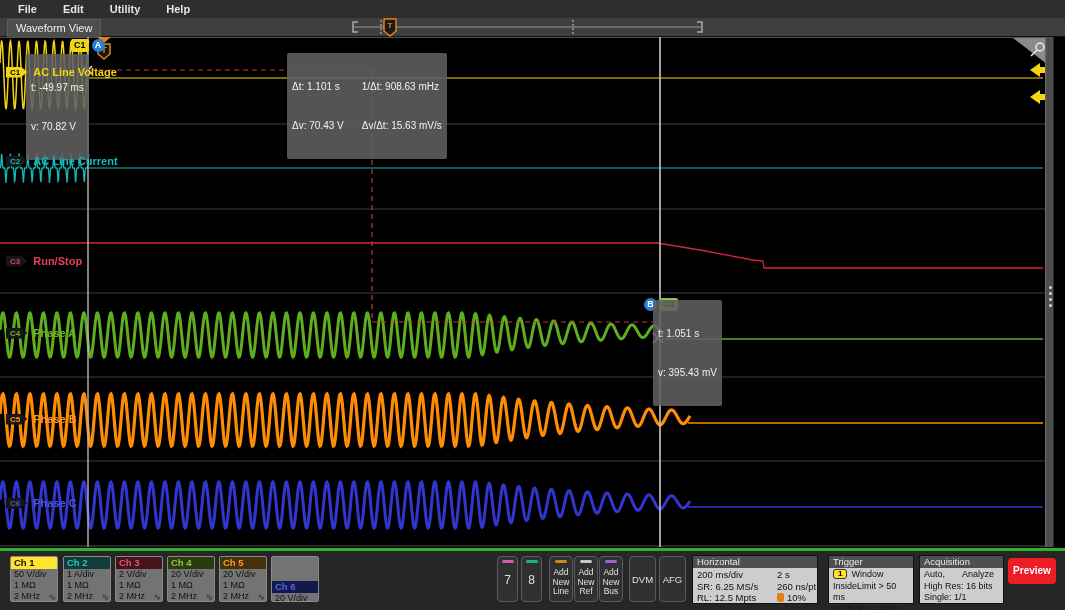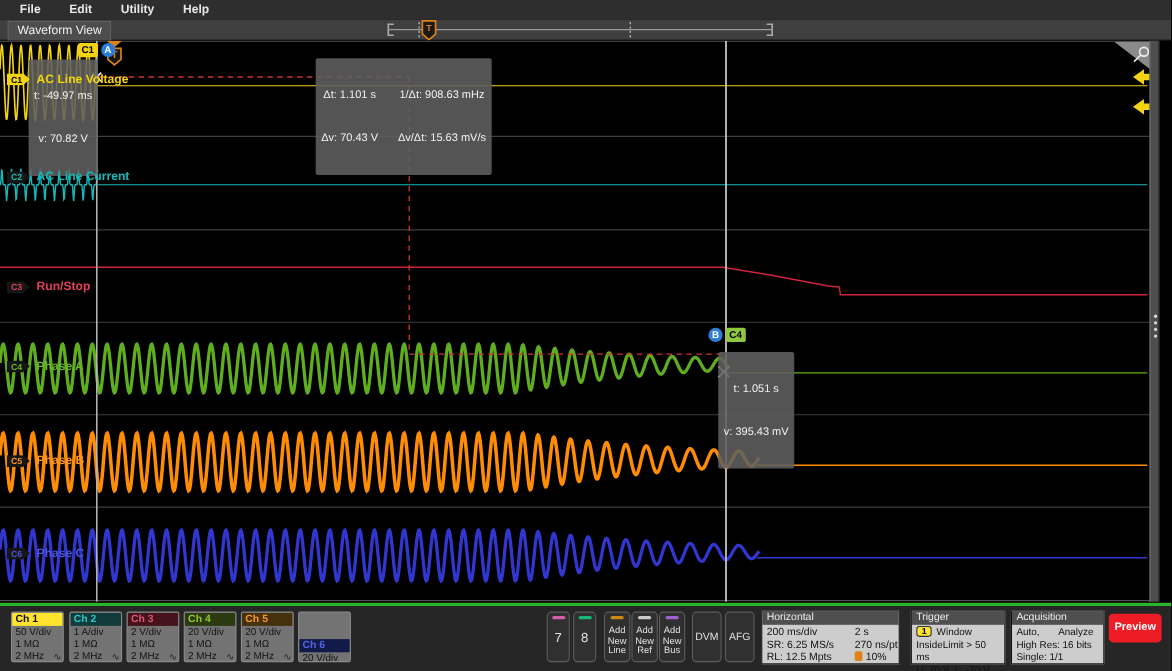--- a/index.html
+++ b/index.html
@@ -12,21 +12,21 @@
 
   
   .viewbar{position:absolute;left:0;top:18px;width:1065px;height:19px;background:#3f3f3f;border-bottom:1px solid #121212;}
   .viewtab{position:absolute;left:7px;top:1px;height:18px;background:#4d4d4d;color:#f0f0f0;font-size:11px;padding:2px 8px 0 8px;border:1px solid #5e5e5e;border-bottom:none;}
   .minimap{position:absolute;left:350px;top:0;width:360px;height:19px;}
 
   
   .plot{position:absolute;left:0;top:37px;width:1065px;height:510px;background:#000;}
   .plot svg.main{position:absolute;left:0;top:0;}
 
-  .readout{position:absolute;background:rgba(96,96,96,.88);color:#f2f2f2;font-size:10px;line-height:13px;padding:1px 5px;border-radius:2px;white-space:pre;text-align:center;}
+  .readout{position:absolute;background:rgba(96,96,96,.88);color:#f2f2f2;font-size:10px;line-height:13px;padding:1px 5px;border-radius:2px;white-space:pre;}
   .delta{display:flex;gap:18px;}
 
   .wlabel{position:absolute;display:flex;align-items:center;gap:6px;}
   .wtag{font-size:8px;font-weight:700;padding:1px 7px 1px 4px;background:#161616;
         clip-path:polygon(0 0,70% 0,100% 50%,70% 100%,0 100%);}
   .wtext{font-size:11px;font-weight:700;}
   .c1c{color:#f2d413}.c2c{color:#16b8b8}.c3c{color:#e04058}.c4c{color:#6cb52a}.c5c{color:#ff9420}.c6c{color:#4a55e0}
   .wtag.sel{background:#f2d413;color:#000;}
 
   .chipRow{position:absolute;display:flex;gap:3px;align-items:center;}
@@ -175,21 +175,21 @@
       <div>
         <div>1/Δt: 908.63 mHz</div>
         <div>Δv/Δt: 15.63 mV/s</div>
       </div>
     </div>
 
     <div class="chipRow" style="left:644px;top:261px;">
       <span class="chip circle">B</span>
       <span class="chip green">C4</span>
     </div>
-    <div class="readout" style="left:653px;top:283px;">
+    <div class="readout" style="left:653px;top:263px;">
       <div>t: 1.051 s</div>
       <div>v: 395.43 mV</div>
     </div>
 
     <div class="wlabel" style="left:6px;top:29px;">
       <span class="wtag sel">C1</span>
       <span class="wtext c1c">AC Line Voltage</span>
     </div>
     <div class="wlabel" style="left:6px;top:118px;">
       <span class="wtag c2c">C2</span>
@@ -304,21 +304,21 @@
       <span>DVM</span>
     </div>
     <div class="sqbtn modbtn" style="left:659px;">
       <span>AFG</span>
     </div>
 
     <div class="panel" style="left:692px;width:126px;">
       <div class="ptitle">Horizontal</div>
       <div class="pbody">
         <div class="prow rowrel"><span>200 ms/div</span><span class="c2col">2 s</span></div>
-        <div class="prow rowrel"><span>SR: 6.25 MS/s</span><span class="c2col">270 ns/pt</span></div>
+        <div class="prow rowrel"><span>SR: 6.25 MS/s</span><span class="c2col">260 ns/pt</span></div>
         <div class="prow rowrel"><span>RL: 12.5 Mpts</span><span class="c2col"><i class="expicon"></i><span>10%</span></span></div>
       </div>
     </div>
 
     <div class="panel" style="left:828px;width:86px;">
       <div class="ptitle">Trigger</div>
       <div class="pbody" style="font-size:9px;">
         <div><span class="trig1">1</span><span>Window</span></div>
         <div>InsideLimit &gt; 50 ms</div>
         <div style="white-space:pre;">U: 70 V  L: -70 V</div>

